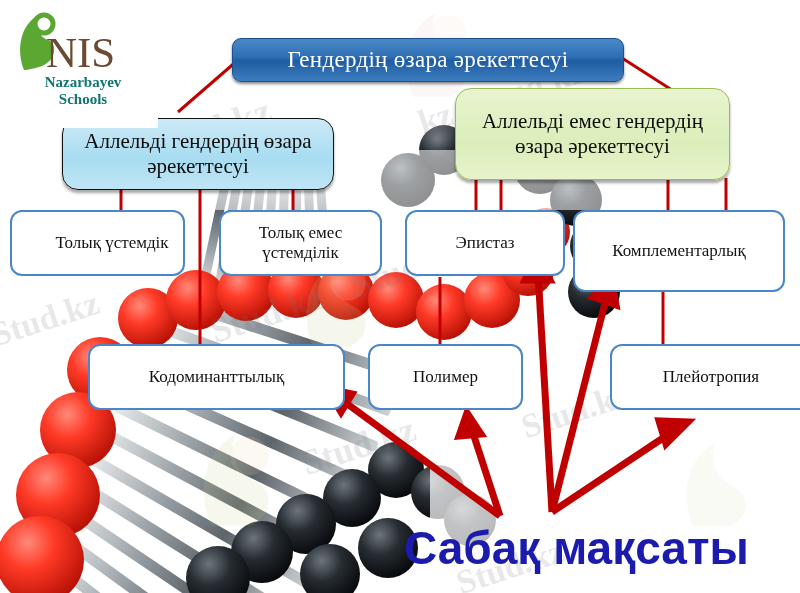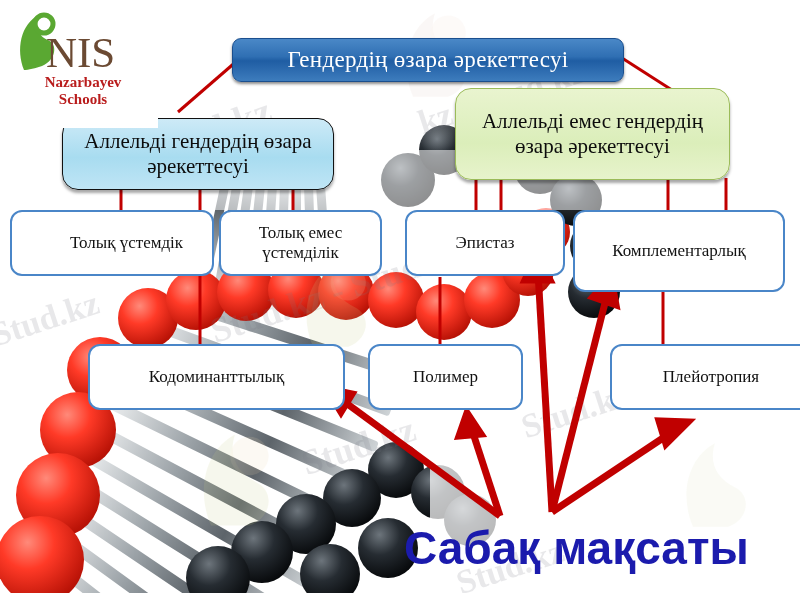--- a/index.html
+++ b/index.html
@@ -104,21 +104,21 @@
   .leaf {
     border-radius: 12px;
     background: #ffffff;
     border: 2px solid #4a86c8;
     color: #111111;
     font-size: 17px;
     line-height: 1.2;
     padding: 0 8px;
   }
 
-  .leaf-tolyk        { left: 10px;  top: 210px; width: 204px; height: 66px; padding-left: 37px; }
+  .leaf-tolyk        { left: 10px;  top: 210px; width: 175px; height: 66px; padding-left: 37px; }
   .leaf-tolykemes    { left: 219px; top: 210px; width: 163px; height: 66px; }
   .leaf-epistaz      { left: 405px; top: 210px; width: 160px; height: 66px; }
   .leaf-komplement   { left: 573px; top: 210px; width: 212px; height: 82px; }
   .leaf-kodominant   { left: 88px;  top: 344px; width: 257px; height: 66px; }
   .leaf-polimer      { left: 368px; top: 344px; width: 155px; height: 66px; }
   .leaf-pleiotropia  { left: 610px; top: 344px; width: 202px; height: 66px; }
 
   
   #nis-logo {
     position: absolute;
@@ -137,21 +137,21 @@
   }
   #nis-logo .nis-sub {
     position: absolute;
     left: 0; top: 68px;
     width: 150px;
     text-align: center;
     font-family: "Liberation Serif", serif;
     font-weight: bold;
     font-size: 15px;
     line-height: 1.12;
-    color: #b91c1c;
+    color: #0f766e;
   }
 
   
   #lesson-goal {
     position: absolute;
     left: 388px; top: 521px;
     z-index: 8;
     font-family: "Liberation Sans", sans-serif;
     font-weight: bold;
     font-size: 46px;

